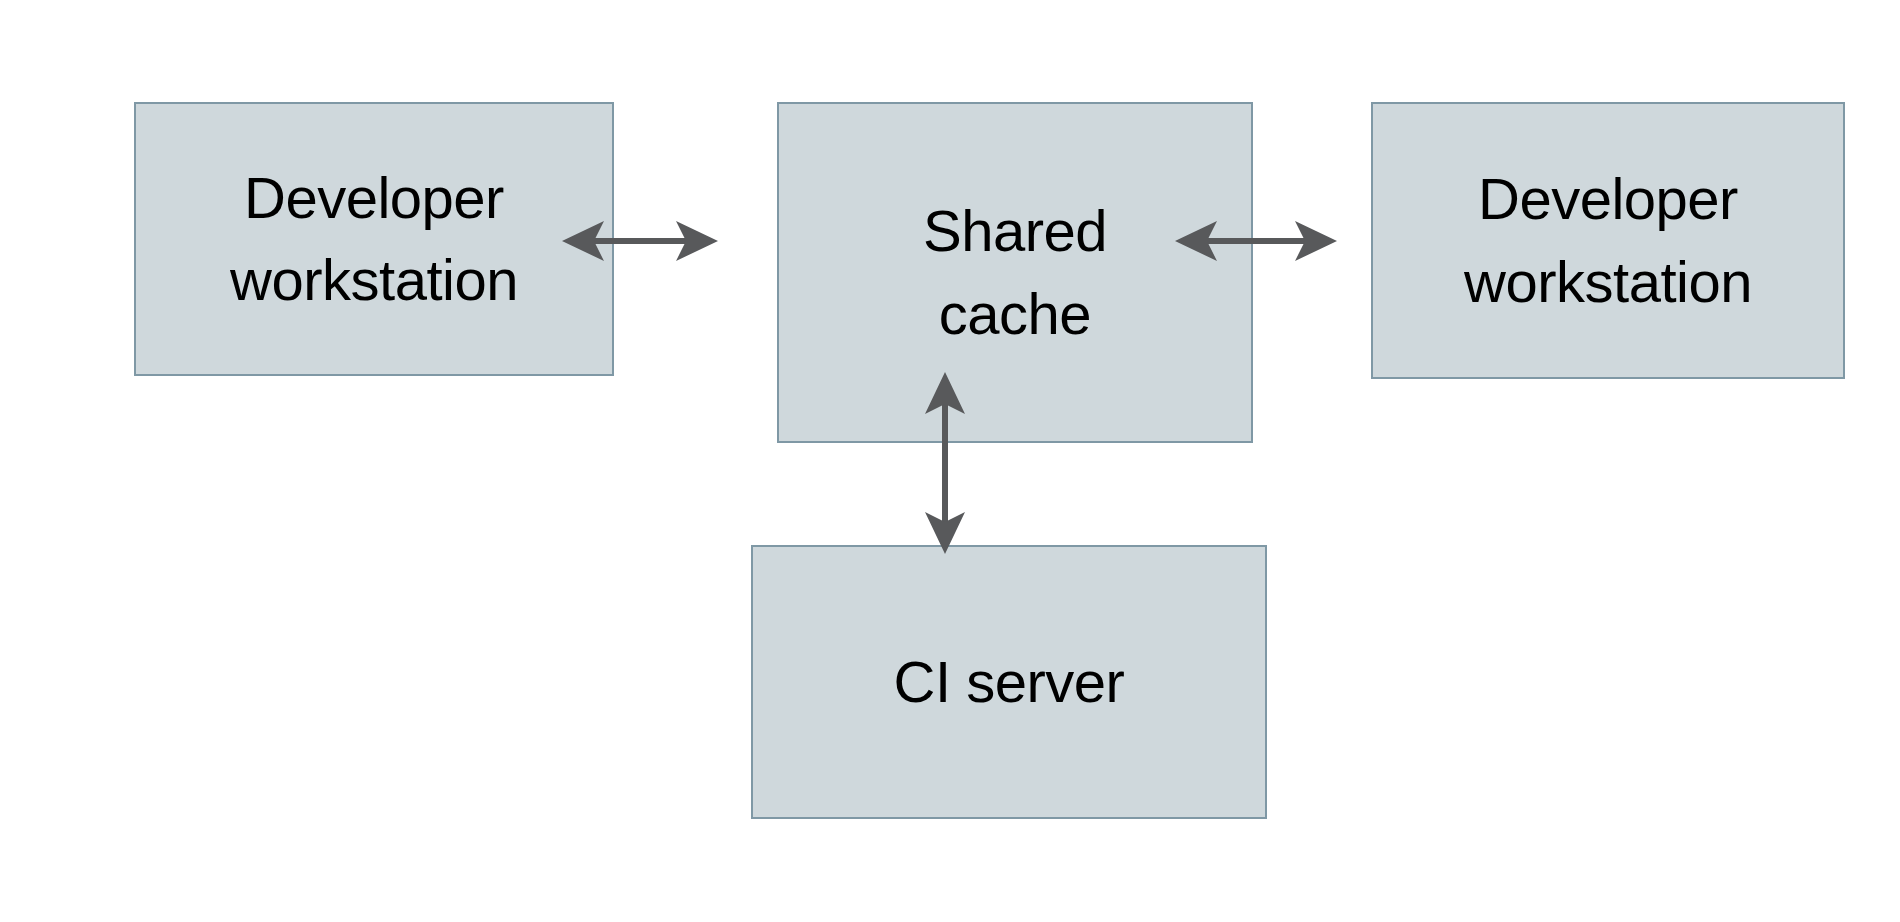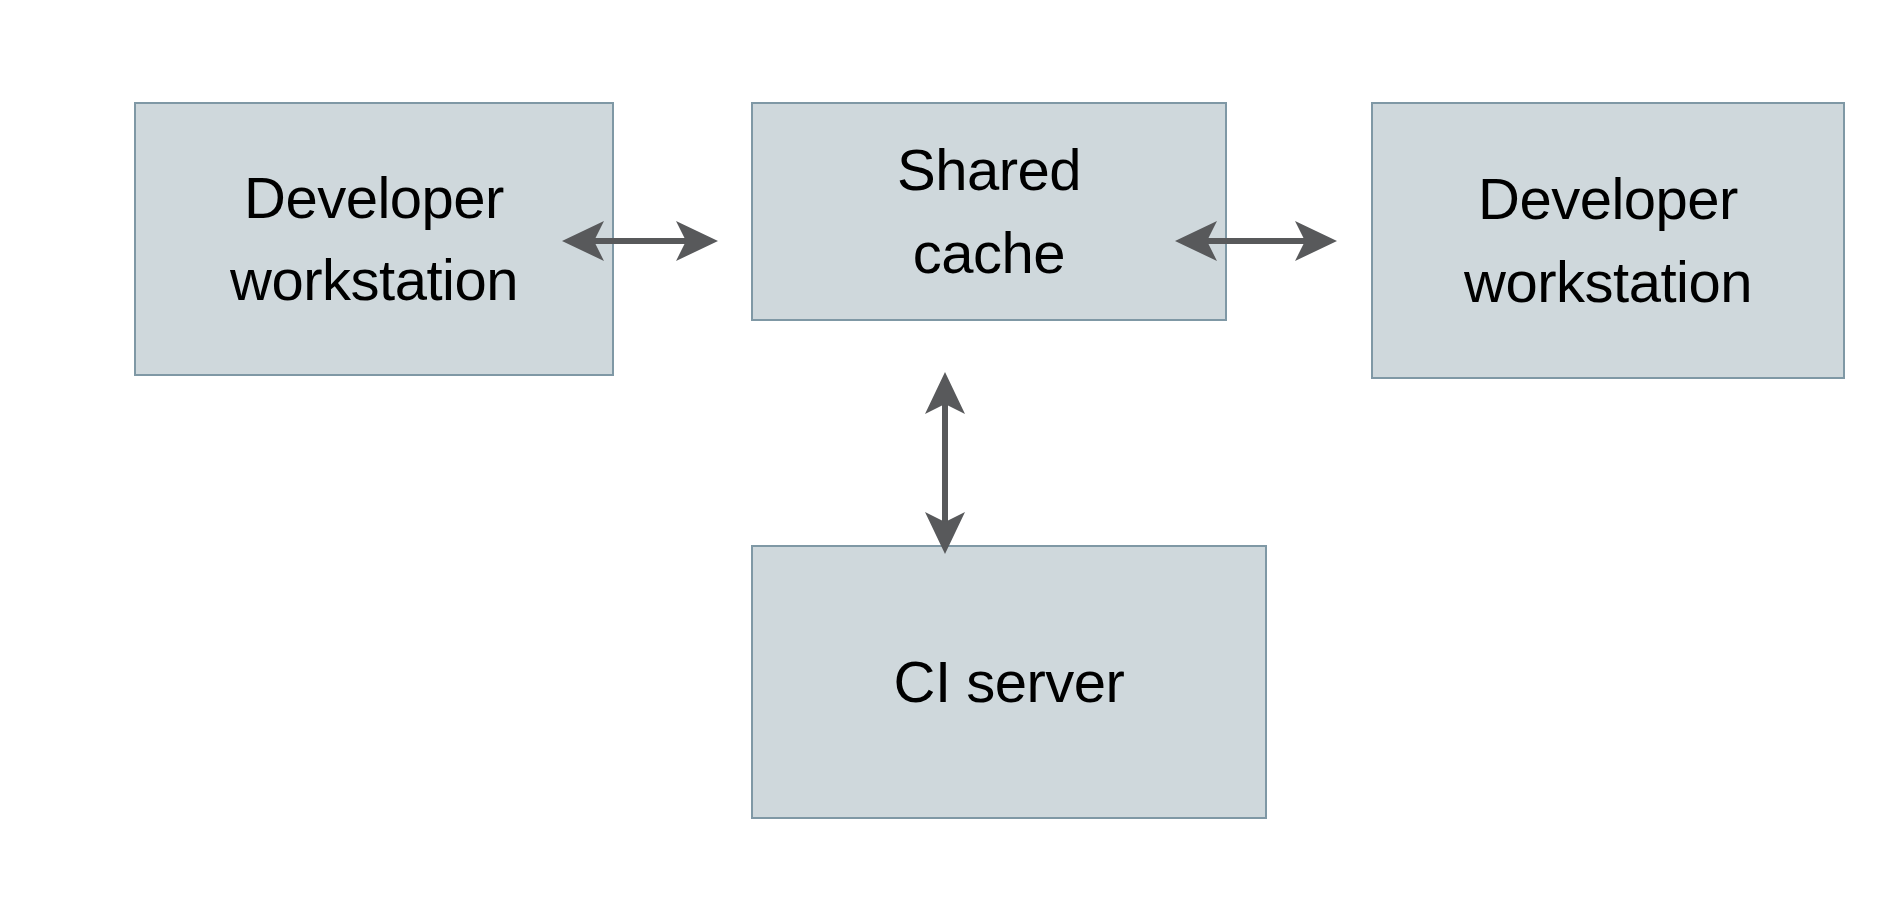--- a/index.html
+++ b/index.html
@@ -39,21 +39,21 @@
     letter-spacing: -0.5px;
     white-space: pre-line;
     padding: 0 8px;
   }
   .connector {
     position: absolute;
     overflow: visible;
     pointer-events: none;
   }
   #node-dev-left   { left: 90px;  top: 102px; width: 480px; height: 274px; }
-  #node-shared     { left: 707px; top: 102px; width: 476px; height: 219px; }
+  #node-shared     { left: 733px; top: 102px; width: 476px; height: 341px; }
   #node-dev-right  { left: 1327px;top: 102px; width: 474px; height: 277px; }
   #node-ci         { left: 707px; top: 545px; width: 516px; height: 274px; }
 
   #conn-left  { left: 560px;  top: 205px;  width: 160px; height: 72px; }
   #conn-right { left: 1173px; top: 205px;  width: 166px; height: 72px; }
   #conn-down  { left: 909px;  top: 370px;  width: 72px;  height: 186px; }
 </style>
 </head>
 <body>
 

